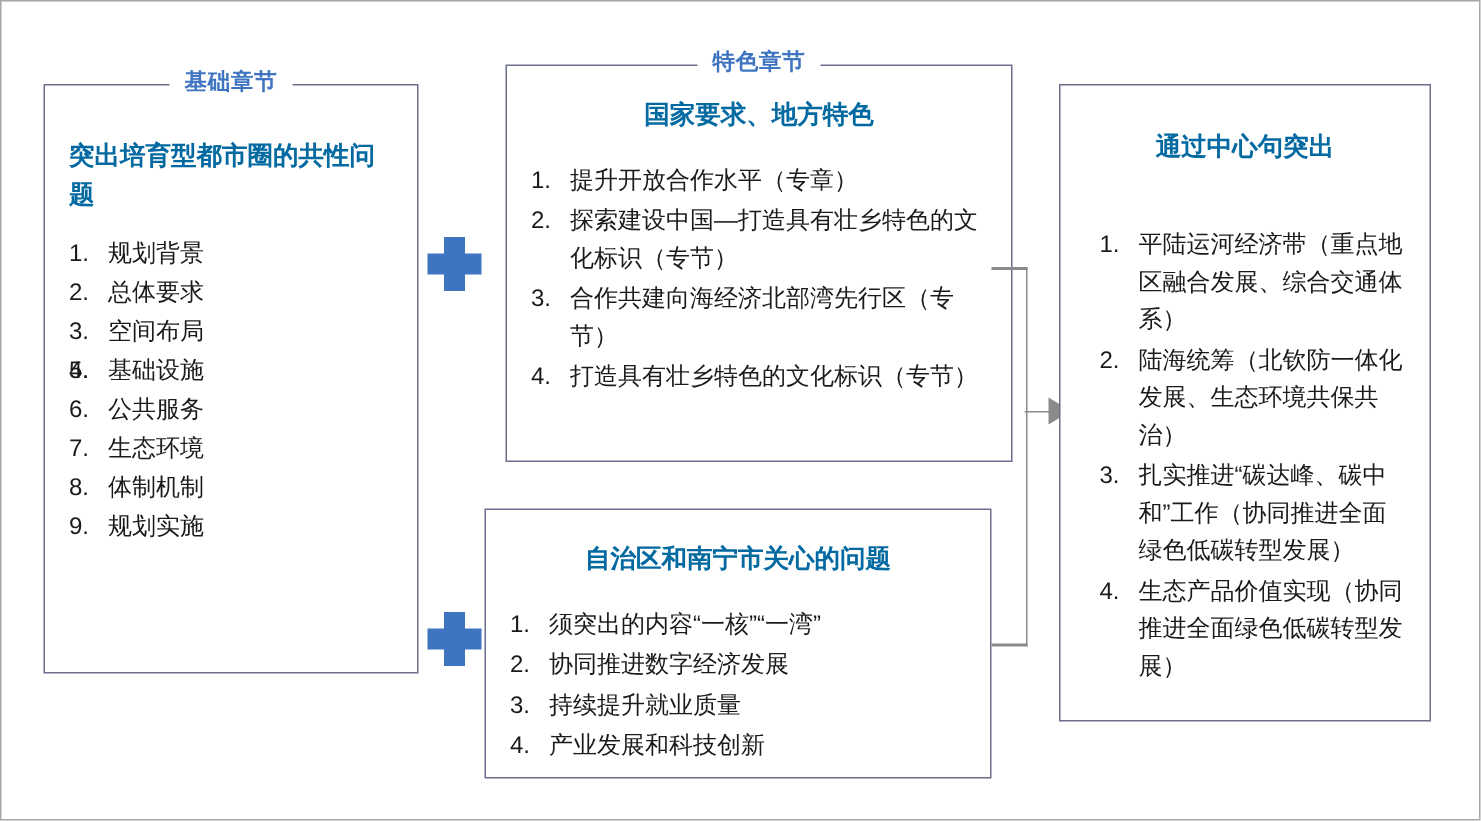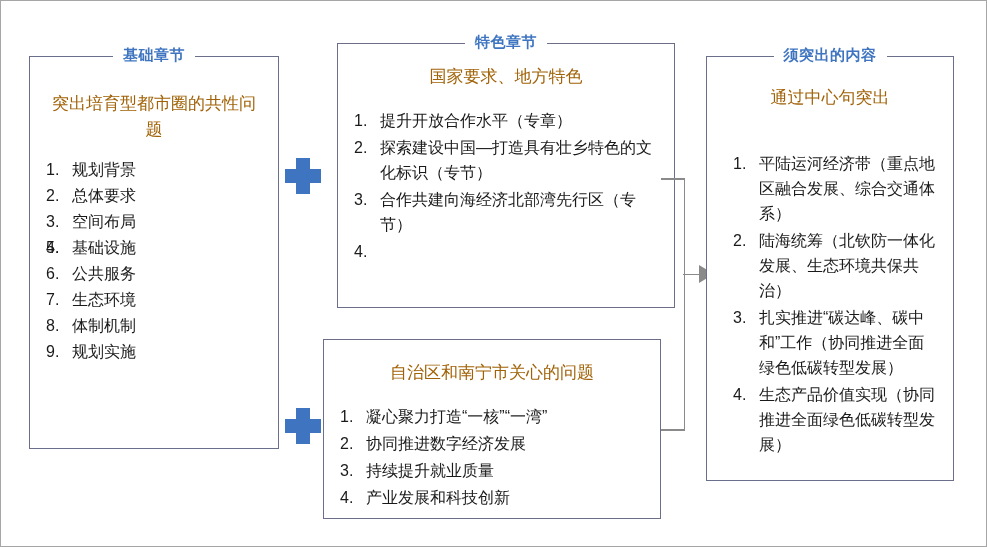--- a/index.html
+++ b/index.html
@@ -48,28 +48,28 @@
     line-height: 20px;
     letter-spacing: 0.5px;
     white-space: nowrap;
   }
   .box-inner {
     padding: 16px 16px 10px 16px;
     height: 100%;
     box-sizing: border-box;
   }
   .box-title {
-    font-weight: normal;
-    color: #a16207;
+    font-weight: bold;
+    color: #0369a1;
     font-size: 17px;
     line-height: 26px;
     margin: 0 0 14px 0;
   }
   .box-title.center { text-align: center; }
-  .box-title.left   { text-align: center; }
+  .box-title.left   { text-align: left; }
 
   ol.items {
     margin: 0;
     padding: 0;
     list-style: none;
     color: #1a1a1a;
     font-size: 16px;
   }
   ol.items li {
     position: relative;
@@ -152,47 +152,44 @@
   <div class="box" style="left:336px; top:42px; width:338px; height:265px;">
     <div class="box-header">
       <span class="box-header-label">特色章节</span>
     </div>
     <div class="box-inner" style="padding-top:20px;">
       <div class="box-title center" style="margin-bottom:18px;">国家要求、地方特色</div>
       <ol class="items spaced">
         <li><span class="num">1.</span><span>提升开放合作水平（专章）</span></li>
         <li><span class="num">2.</span><span>探索建设中国—打造具有壮乡特色的文化标识（专节）</span></li>
         <li><span class="num">3.</span><span>合作共建向海经济北部湾先行区（专节）</span></li>
-        <li><span class="num">4.</span></li>
+        <li><span class="num">4.</span><span>打造具有壮乡特色的文化标识（专节）</span></li>
       </ol>
     </div>
   </div>
 
   <div class="box" style="left:322px; top:338px; width:338px; height:180px;">
     <div class="box-inner" style="padding-top:20px;">
       <div class="box-title center" style="margin-bottom:18px;">自治区和南宁市关心的问题</div>
       <ol class="items spaced">
-        <li><span class="num">1.</span><span>凝心聚力打造“一核”“一湾”</span></li>
+        <li><span class="num">1.</span><span>须突出的内容“一核”“一湾”</span></li>
         <li><span class="num">2.</span><span>协同推进数字经济发展</span></li>
         <li><span class="num">3.</span><span>持续提升就业质量</span></li>
         <li><span class="num">4.</span><span>产业发展和科技创新</span></li>
       </ol>
     </div>
   </div>
 
   <div class="conn conn-h" style="left:660px; top:177px; width:24px;"></div>
   <div class="conn conn-h" style="left:660px; top:428px; width:24px;"></div>
   <div class="conn conn-v" style="left:682.5px; top:177px; height:253px;"></div>
   <div class="conn conn-h" style="left:682px; top:272.5px; width:18px;"></div>
   <div class="arrow-head" style="left:698px; top:264px;"></div>
 
   <div class="box" style="left:705px; top:55px; width:248px; height:425px;">
-    <div class="box-header">
-      <span class="box-header-label">须突出的内容</span>
-    </div>
     <div class="box-inner" style="padding-top:28px;">
       <div class="box-title center" style="margin-bottom:40px;">通过中心句突出</div>
       <ol class="items spaced" style="padding-left:10px;">
         <li><span class="num">1.</span><span>平陆运河经济带（重点地区融合发展、综合交通体系）</span></li>
         <li><span class="num">2.</span><span>陆海统筹（北钦防一体化发展、生态环境共保共治）</span></li>
         <li><span class="num">3.</span><span>扎实推进“碳达峰、碳中和”工作（协同推进全面绿色低碳转型发展）</span></li>
         <li><span class="num">4.</span><span>生态产品价值实现（协同推进全面绿色低碳转型发展）</span></li>
       </ol>
     </div>
   </div>

